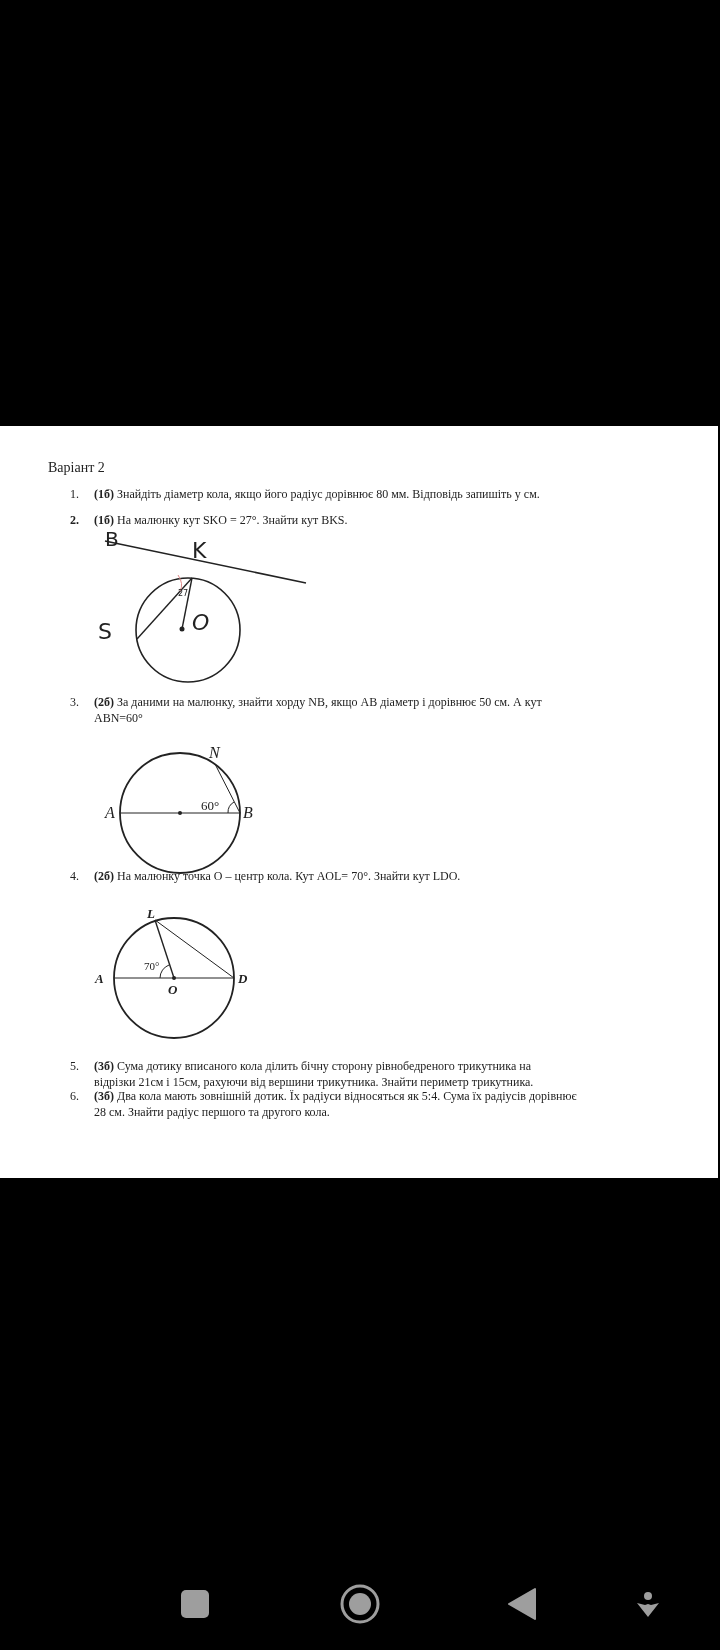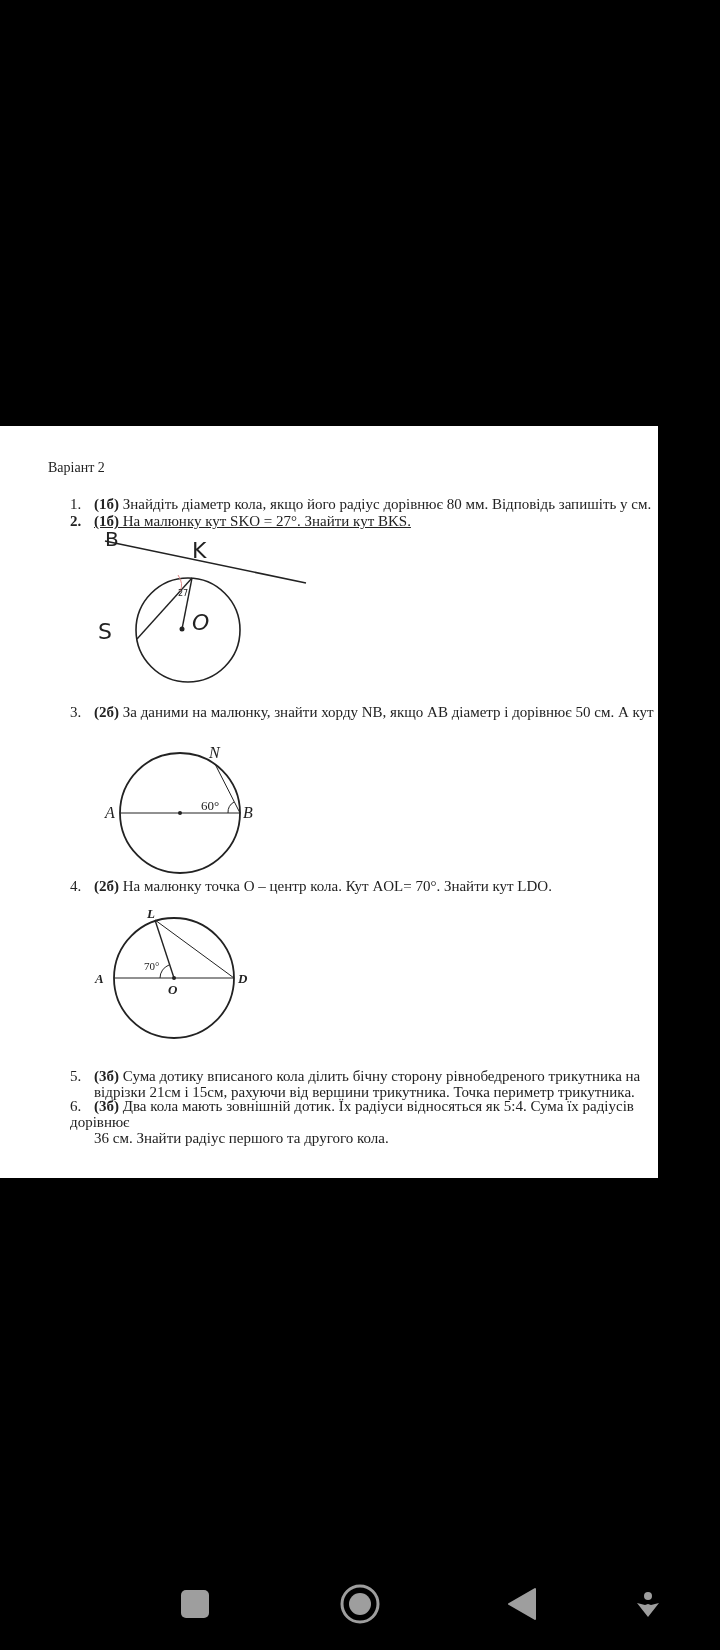--- a/index.html
+++ b/index.html
@@ -1,61 +1,62 @@
 <!DOCTYPE html>
 <html><head>
 <meta charset="utf-8">
 <style>
   html, body { margin: 0; padding: 0; }
   body {
     width: 720px; height: 1650px; background: #000; position: relative; overflow: hidden;
     font-family: "Liberation Serif", serif;
   }
   .page {
-    position: absolute; left: 0; top: 426px; width: 658px; height: 752px; background: #fff;
+    position: absolute; left: 0; top: 426px; width: 718px; height: 752px; background: #fff;
   }
   .variant { position: absolute; left: 48px; top: 34px; font-size: 14px; color: #222; }
-  .q { position: absolute; left: 70px; font-size: 15px; color: #222; line-height: 16px; margin-top: 10px; }
+  .q { position: absolute; left: 70px; font-size: 12px; color: #222; line-height: 16px; }
   .q .num { display: inline-block; width: 24px; }
   .q .pts { font-weight: bold; }
   .q .cont { display: block; padding-left: 24px; }
   svg.fig { position: absolute; }
   .navbar { position: absolute; left: 0; top: 1560px; width: 720px; height: 90px; }
   .nav-btn { position: absolute; top: 22px; width: 44px; height: 44px; display: flex; align-items: center; justify-content: center; }
 </style>
 </head>
 <body>
 
 <div class="page">
   <div class="variant">Варіант 2</div>
 
   <div class="q" style="top:60px;">
     <span class="num">1.</span><span class="pts">(1б)</span><span> Знайдіть діаметр кола, якщо його радіус дорівнює 80 мм. Відповідь запишіть у см.</span>
   </div>
 
-  <div class="q" style="top:77px;text-decoration:underline;">
+  <div class="q" style="top:86px;">
     <span class="num" style="font-weight:bold;">2.</span><span class="pts">(1б)</span><span> На малюнку кут SKO = 27°. Знайти кут BKS.</span>
   </div>
 
   <svg class="fig" style="left:90px; top:100px;" width="230" height="160">
     <circle cx="98" cy="104" r="52" fill="none" stroke="#222" stroke-width="1.6"></circle>
     <line x1="15" y1="15" x2="216" y2="57" stroke="#222" stroke-width="1.5"></line>
     <line x1="102" y1="52" x2="47" y2="113" stroke="#222" stroke-width="1.4"></line>
     <line x1="102" y1="52" x2="92" y2="103" stroke="#222" stroke-width="1.4"></line>
     <circle cx="92" cy="103" r="2.5" fill="#222"></circle>
     <path d="M 88 49 Q 94 58 90 65" fill="none" stroke="#d88" stroke-width="1"></path>
     <text x="15" y="20" font-size="20" font-family="DejaVu Sans, sans-serif" fill="#222">B</text>
     <text x="102" y="32" font-size="22" font-family="DejaVu Sans, sans-serif" fill="#222">K</text>
     <text x="102" y="104" font-size="22" font-family="DejaVu Sans, sans-serif" fill="#222" font-style="italic">O</text>
     <text x="8" y="113" font-size="22" font-family="DejaVu Sans, sans-serif" fill="#222">S</text>
     <text x="88" y="70" font-size="8" font-family="DejaVu Sans, sans-serif" fill="#222">27</text>
   </svg>
 
   <div class="q" style="top:268px;">
     <span class="num">3.</span><span class="pts">(2б)</span><span> За даними на малюнку, знайти хорду NB, якщо AB діаметр і дорівнює 50 см. А кут</span>
+    <span class="cont">ABN=60°</span>
   </div>
 
   <svg class="fig" style="left:95px; top:310px;" width="180" height="140">
     <circle cx="85" cy="77" r="60" fill="none" stroke="#222" stroke-width="1.8"></circle>
     <line x1="25" y1="77" x2="145" y2="77" stroke="#222" stroke-width="1"></line>
     <line x1="120" y1="28" x2="145" y2="77" stroke="#222" stroke-width="1"></line>
     <circle cx="85" cy="77" r="2" fill="#222"></circle>
     <path d="M 133 77 A 12 12 0 0 1 139 66" fill="none" stroke="#222" stroke-width="1"></path>
     <text x="10" y="82" font-size="16" font-style="italic" fill="#222">A</text>
     <text x="148" y="82" font-size="16" font-style="italic" fill="#222">B</text>
@@ -76,26 +77,26 @@
     <path d="M 70 72 A 14 14 0 0 1 79 59" fill="none" stroke="#222" stroke-width="1"></path>
     <text x="5" y="77" font-size="13" font-weight="bold" font-style="italic" fill="#222">A</text>
     <text x="148" y="77" font-size="13" font-weight="bold" font-style="italic" fill="#222">D</text>
     <text x="57" y="12" font-size="13" font-weight="bold" font-style="italic" fill="#222">L</text>
     <text x="78" y="88" font-size="13" font-weight="bold" font-style="italic" fill="#222">O</text>
     <text x="54" y="64" font-size="11" fill="#222">70°</text>
   </svg>
 
   <div class="q" style="top:632px;">
     <span class="num">5.</span><span class="pts">(3б)</span><span> Сума дотику вписаного кола ділить бічну сторону рівнобедреного трикутника на</span>
-    <span class="cont">відрізки  21см і 15см, рахуючи від вершини трикутника. Точка периметр трикутника.</span>
+    <span class="cont">відрізки  21см і 15см, рахуючи від вершини трикутника. Знайти периметр трикутника.</span>
   </div>
 
   <div class="q" style="top:662px;">
     <span class="num">6.</span><span class="pts">(3б)</span><span> Два кола мають зовнішній дотик. Їх радіуси відносяться як 5:4. Сума їх радіусів дорівнює</span>
-    <span class="cont">36 см. Знайти радіус першого та другого кола.</span>
+    <span class="cont">28 см. Знайти радіус першого та другого кола.</span>
   </div>
 </div>
 
 <div class="navbar">
   <div class="nav-btn" style="left:173px;">
     <svg width="30" height="30">
         <rect x="1" y="1" width="28" height="28" rx="5" fill="#9e9e9e"></rect>
       </svg>
   </div>
   <div class="nav-btn" style="left:338px;">

